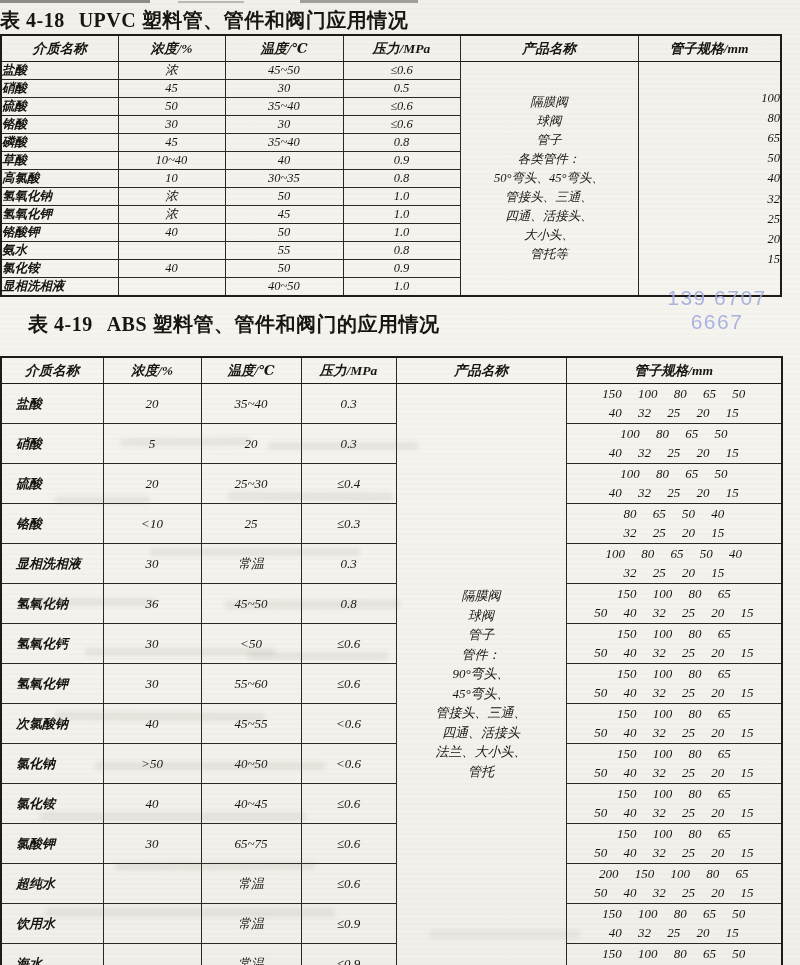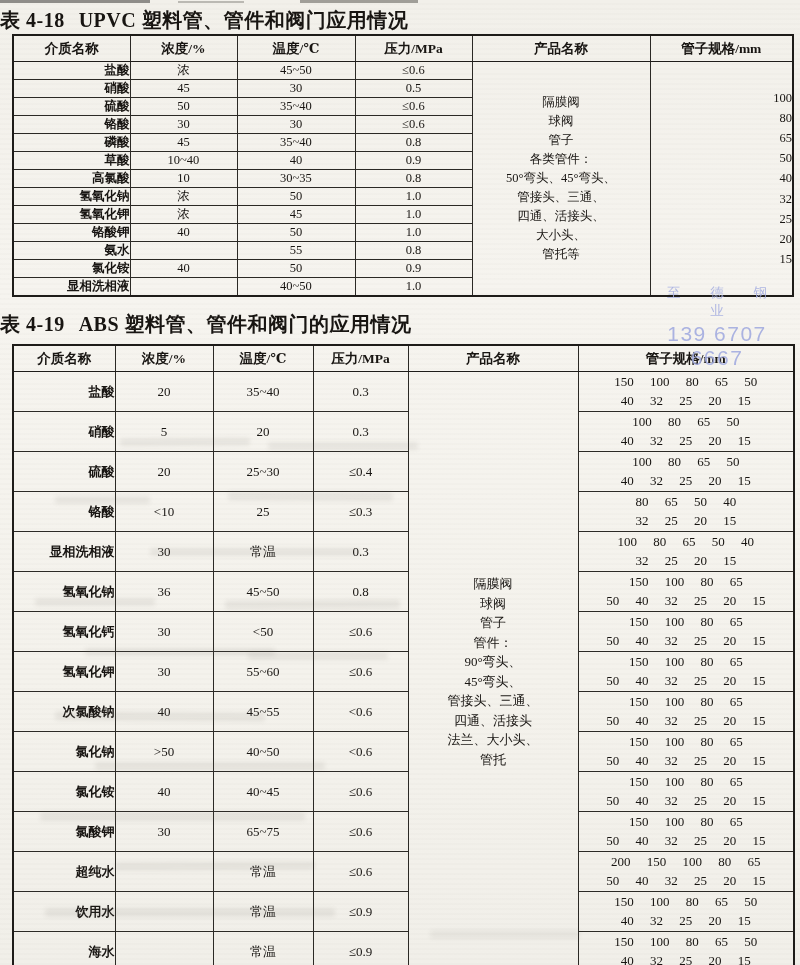--- a/index.html
+++ b/index.html
@@ -18,25 +18,25 @@
   .edge-mark.m1 { left:0;   width:150px; height:3px; opacity:.55; }
   .edge-mark.m2 { left:178px; width:66px; height:2px; opacity:.30; top:1px; }
   .edge-mark.m3 { left:300px; width:118px; height:3px; opacity:.45; }
 
   .table-title {
     text-align:left; font-weight:bold;
     font-size:20px; letter-spacing:0.5px;
     white-space:nowrap;
   }
   .title-1 { padding-top:7px; }
-  .title-2 { margin-top:14px; margin-bottom:6px; }
+  .title-2 { margin-top:14px; margin-bottom:18px;padding-left:28px; }
   .title-prefix { margin-right:14px; }
 
   table { border-collapse:collapse; table-layout:fixed; background:transparent; }
-  .apptable { margin-left:12px; border:2px solid #1e1c19; }
+  .apptable { border:2px solid #1e1c19;font-style:italic; }
   .apptable th, .apptable td { border:1px solid #2b2925; padding:0; overflow:hidden; }
   .apptable thead th {
     font-weight:bold; font-size:13.5px; text-align:center;
     height:25px; border-bottom:1.5px solid #1e1c19;
   }
 
   
   .t18 { width:780px; }
   .t18 col.c-medium { width:117px; }
   .t18 col.c-conc   { width:107px; }
@@ -49,21 +49,21 @@
   
   .t19 { width:781px; }
   .t19 col.c-medium { width:102px; }
   .t19 col.c-conc   { width:98px; }
   .t19 col.c-temp   { width:100px; }
   .t19 col.c-press  { width:95px; }
   .t19 col.c-prod   { width:170px; }
   .t19 col.c-spec   { width:216px; }
   .t19 tbody td { height:39px; font-size:13px; }
 
-  .medium-cell { text-align:right; padding-left:11px; font-weight:bold; font-size:13px; }
+  .medium-cell { text-align:left; padding-left:11px; font-weight:bold; font-size:13px; }
   .t19 .medium-cell { padding-left:14px; }
   .value-cell  { text-align:center; }
 
   .product-cell {
     text-align:center; vertical-align:middle; font-size:13px;
   }
   .product-cell div { line-height:19px; }
   .t19 .product-cell div { line-height:19.5px; }
 
   .spec-stack { text-align:right; vertical-align:middle; font-size:12.5px; }
@@ -232,21 +232,20 @@
         <td class="value-cell">1.0</td>
       </tr>
     </tbody>
 </table>
 
 <div class="table-title title-2">
   <span class="title-prefix">表 4-19</span><span>ABS 塑料管、管件和阀门的应用情况</span>
 </div>
 
 <div class="watermark">
-  <div class="wm-line1">至 德 钢 业</div>
   <div class="wm-line2">139 6707 6667</div>
 </div>
 
 <table class="apptable t19">
   <colgroup>
     <col class="c-medium">
       <col class="c-conc">
       <col class="c-temp">
     <col class="c-press">
       <col class="c-prod">

